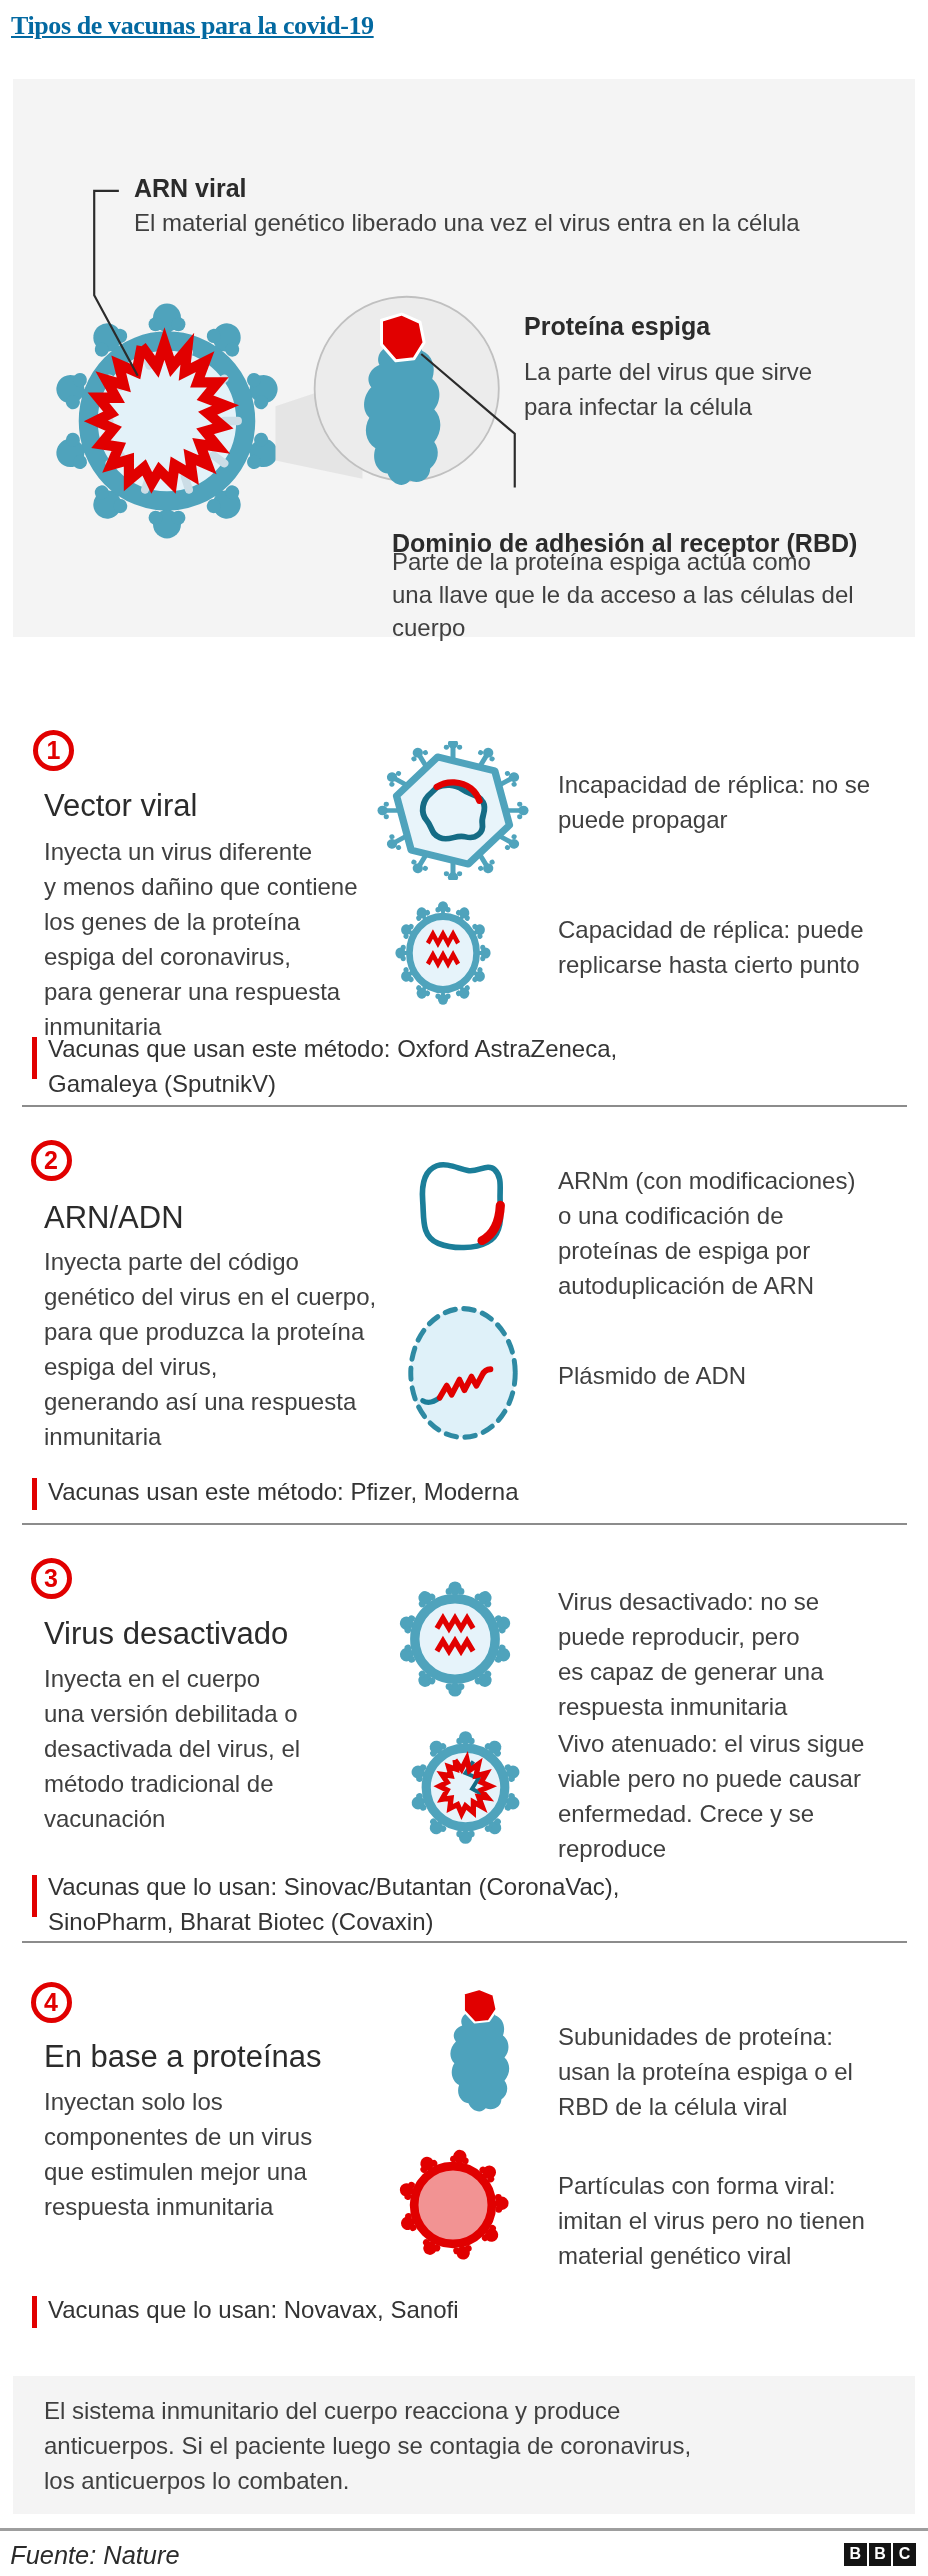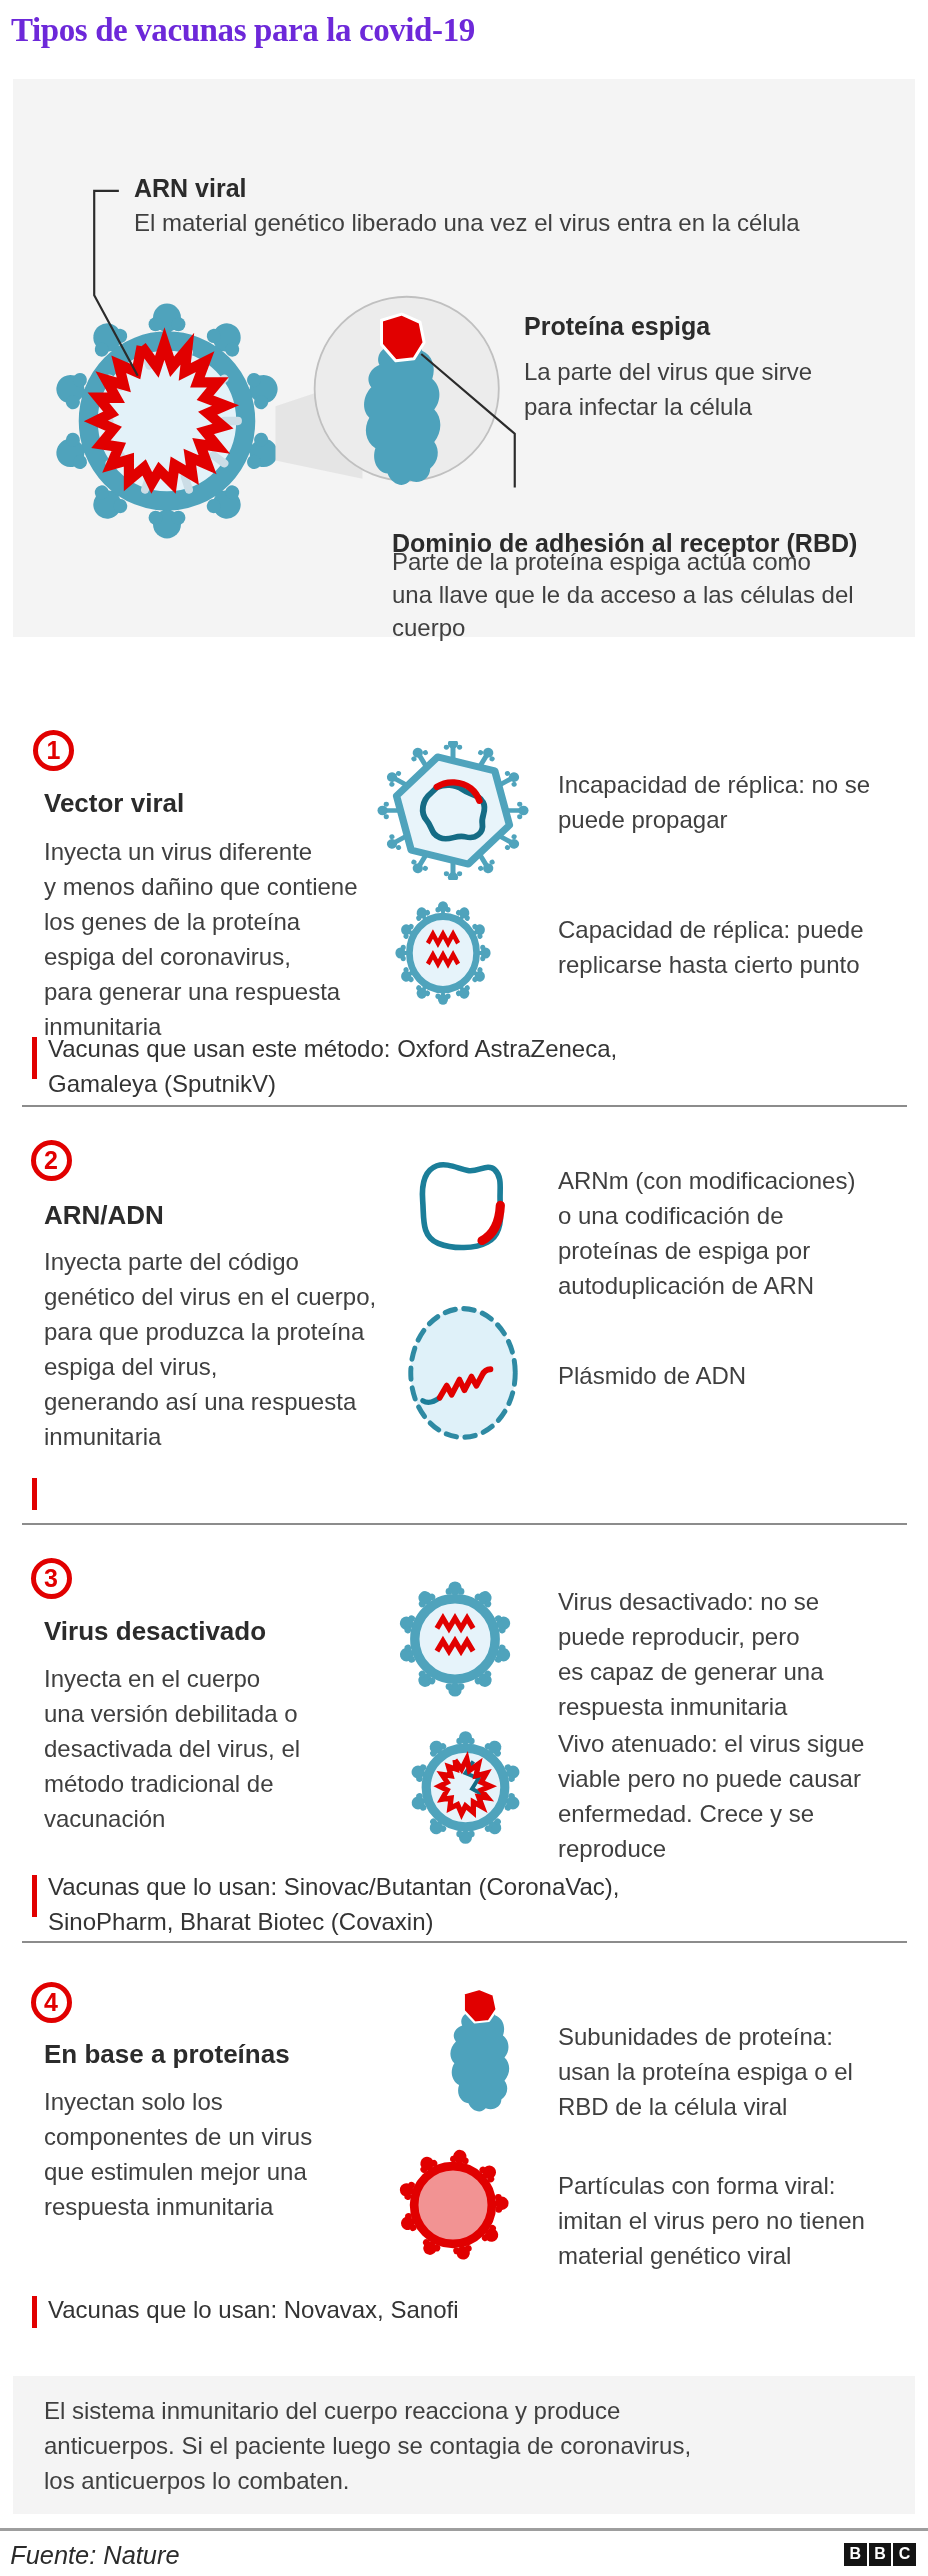--- a/index.html
+++ b/index.html
@@ -1,26 +1,26 @@
 <!DOCTYPE html>
 <html style="font-size:11.6px"><head>
 <meta charset="utf-8">
 <style>
   html,body{margin:0;padding:0;background:#fff;}
   #canvas{position:relative;width:928px;height:2576px;background:#ffffff;overflow:hidden;
           font-family:"Liberation Sans",sans-serif;}
   .abs{position:absolute;}
   .graybox{background:#f4f4f4;}
   .page-title{font-family:"Liberation Serif","DejaVu Serif",serif;font-weight:700;
-              font-size:33px;line-height:1.1;color:#6d28d9;letter-spacing:-0.4px;}
+              font-size:26px;line-height:1.1;color:#0369a1;letter-spacing:-0.4px;text-decoration:underline;}
   .teal-heading{font-weight:700;font-size:30.5px;color:#12718c;text-align:center;width:100%;}
   .label-bold{font-weight:700;font-size:25px;color:#2b2b2b;white-space:pre-line;}
   .body-text{font-weight:400;font-size:24px;line-height:35px;color:#3f3f3f;white-space:pre-line;}
   .body-tight{line-height:33px;}
-  .sec-title{font-weight:700;font-size:26px;color:#2b2b2b;}
+  .sec-title{font-weight:400;font-size:31px;color:#2b2b2b;}
   .num-circle{width:41px;height:41px;border:5.1px solid #e10000;border-radius:50%;
               display:flex;align-items:center;justify-content:center;
               font-weight:700;font-size:25px;color:#e10000;background:#fff;box-sizing:border-box;}
   .red-bar{width:5.1px;background:#e10000;}
   .divider{height:2.2px;background:#8c8c8c;}
   .footer-divider{height:2.9px;background:#9e9e9e;}
   .source{font-size:25.4px;color:#2b2b2b;}
   .bbc-sq{width:22.5px;height:22.5px;background:#141414;color:#ffffff;display:flex;
           align-items:center;justify-content:center;font-weight:700;font-size:16px;}
   .icon svg{display:block;}
@@ -367,20 +367,21 @@
   <div class="abs icon" style="left:403px;top:1302px;width:120px;height:142px;">
       <svg width="100%" height="100%" viewBox="0 0 170 190" preserveAspectRatio="none">
     <ellipse cx="85" cy="95" rx="74" ry="86" fill="#dff1f9" stroke="#2e8aa3" stroke-width="7" stroke-dasharray="15 12" stroke-linecap="round"></ellipse>
     <path d="M52,128 q-14,10 -24,4" fill="none" stroke="#1b7e99" stroke-width="7" stroke-linecap="round"></path>
     <path d="M52,128 l10,-16 7,12 11,-20 7,14 10,-18 7,12 8,-14 q4,-8 12,-8" fill="none" stroke="#e10000" stroke-width="8" stroke-linecap="round" stroke-linejoin="round"></path>
   </svg>
     </div>
   <div class="abs body-text" style="left:558px;top:1358px;width:377px;">Plásmido de ADN</div>
 
   <div class="abs red-bar" style="left:32px;top:1478px;height:32px;"></div>
+  <div class="abs body-text" style="left:48px;top:1474px;width:798px;color:#333;">Vacunas usan este método: Pfizer, Moderna</div>
 
   <div class="abs divider" style="left:22px;top:1523px;width:885px;"></div>
 
   <div class="abs num-circle" style="left:30.5px;top:1558px;">3</div>
   <div class="abs sec-title" style="left:44px;top:1616px;">Virus desactivado</div>
   <div class="abs body-text" style="left:44px;top:1661px;width:377px;">Inyecta en el cuerpo
 una versión debilitada o
 desactivada del virus, el
 método tradicional de
 vacunación</div>

